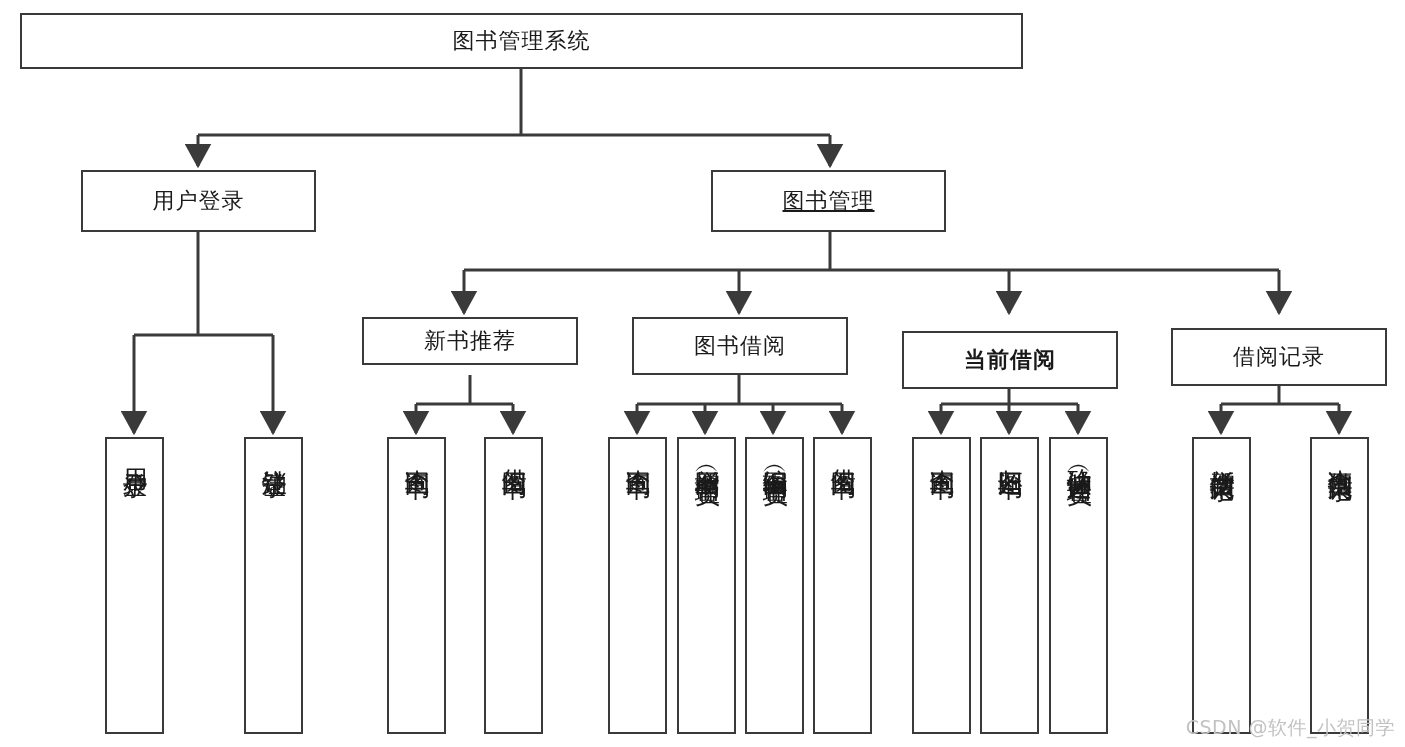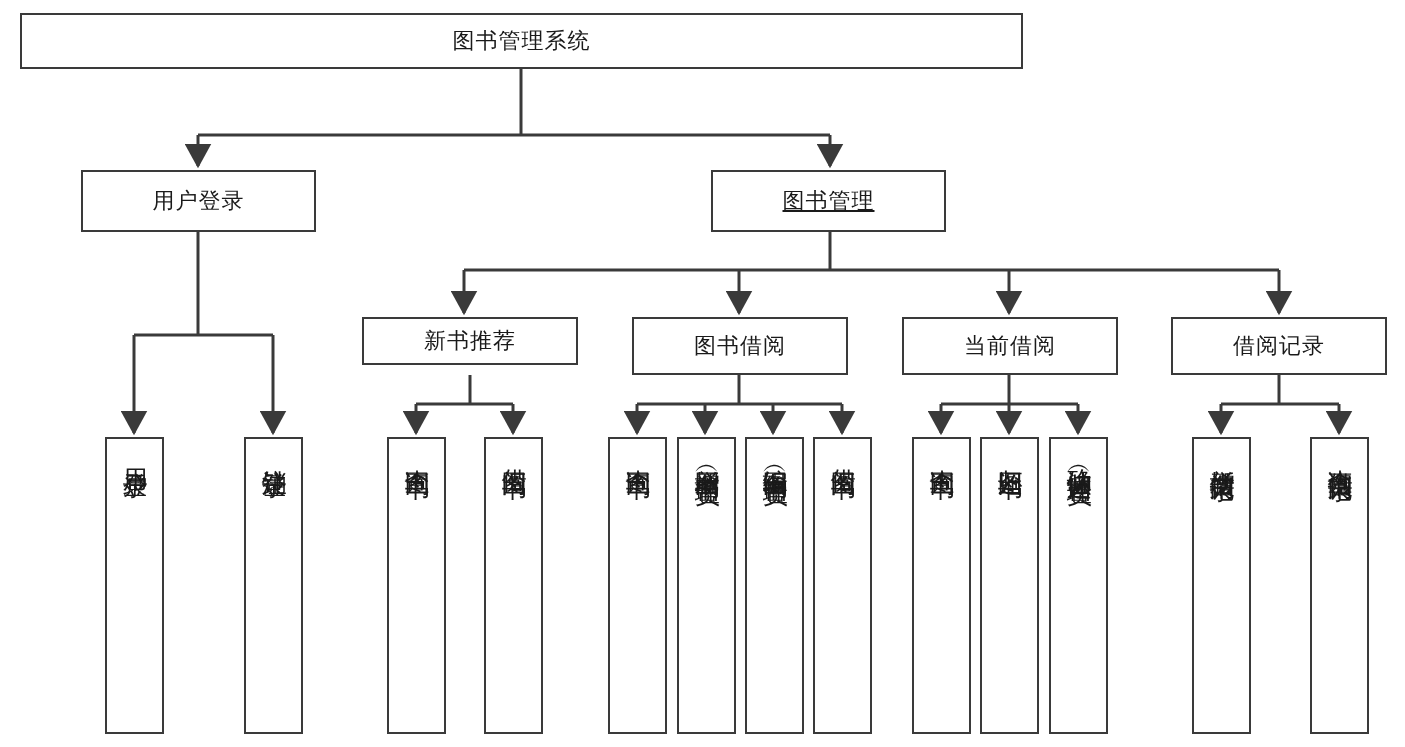--- a/index.html
+++ b/index.html
@@ -126,24 +126,24 @@
   <div class="node horiz" style="left:711px; top:170px; width:235px; height:62px;text-decoration:underline;">
     <span>图书管理</span>
   </div>
 
   <div class="node horiz" style="left:362px; top:317px; width:216px; height:48px;">
     <span>新书推荐</span>
   </div>
   <div class="node horiz" style="left:632px; top:317px; width:216px; height:58px;justify-content:center;">
     <span>图书借阅</span>
   </div>
-  <div class="node horiz" style="left:902px; top:317px; width:216px; height:58px;">
+  <div class="node horiz" style="left:902px; top:331px; width:216px; height:58px;font-weight:bold;">
     <span>当前借阅</span>
   </div>
-  <div class="node horiz" style="left:1171px; top:317px; width:216px; height:58px;">
+  <div class="node horiz" style="left:1171px; top:328px; width:216px; height:58px;">
     <span>借阅记录</span>
   </div>
 
   <div class="node leaf" style="left:105px; top:437px; width:59px; height:297px;">
     <span class="vtext">用户登录</span>
   </div>
   <div class="node leaf" style="left:244px; top:437px; width:59px; height:297px;">
     <span class="vtext">注销登录</span>
   </div>
 
@@ -177,14 +177,15 @@
     <span class="vtext">确认归还（管理员）</span>
   </div>
 
   <div class="node leaf" style="left:1192px; top:437px; width:59px; height:297px;">
     <span class="vtext">新增借阅记录</span>
   </div>
   <div class="node leaf" style="left:1310px; top:437px; width:59px; height:297px;">
     <span class="vtext">查询借阅记录</span>
   </div>
 
+  <div class="watermark">CSDN @软件_小贺同学</div>
 
 </div>
 
 </body></html>

